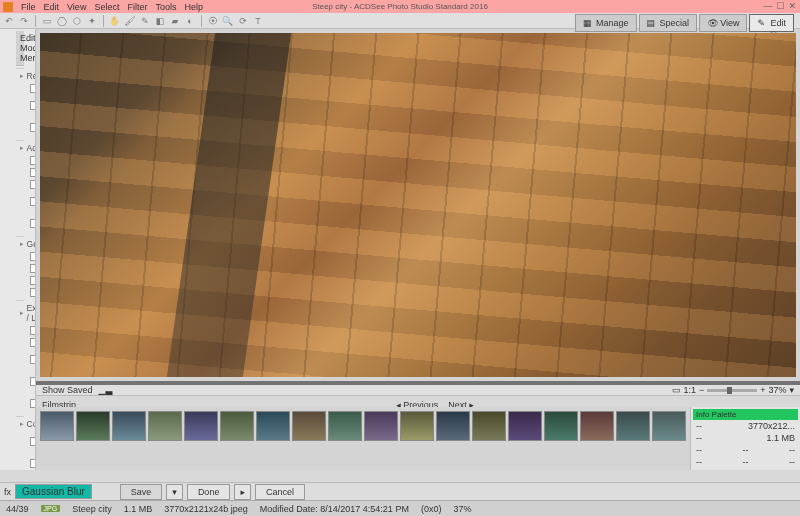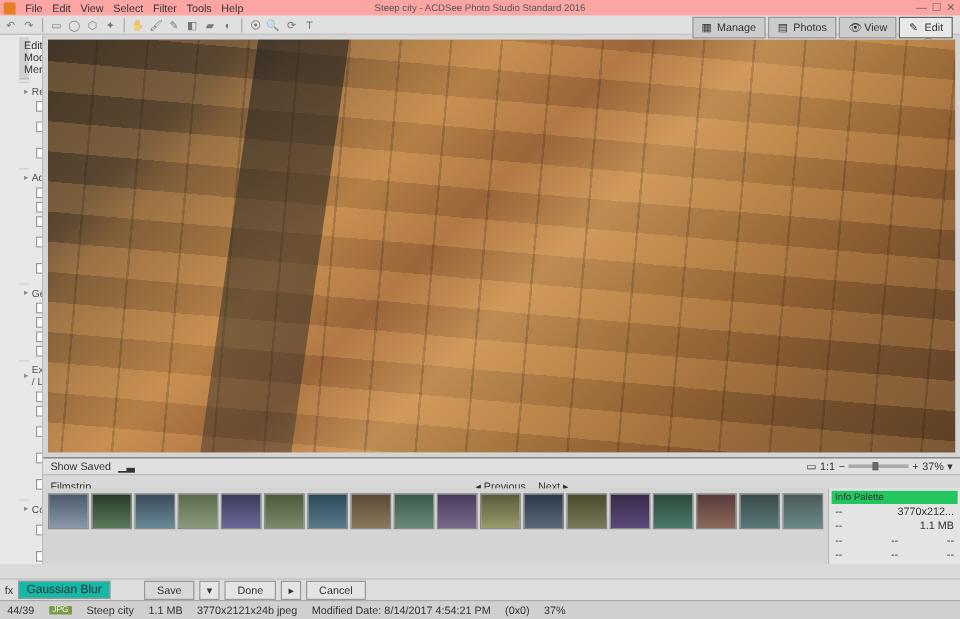--- a/index.html
+++ b/index.html
@@ -21,21 +21,21 @@
 .sidebar{width:120px;background:#e8e8e8;border-right:1px solid #bbb;padding:2px 16px;overflow-y:auto}
 .sb-header{background:#d0d0d0;padding:2px 4px;font-size:8.5px;display:flex;justify-content:space-between;border-bottom:1px solid #bbb}
 .sb-group{padding:2px 4px 1px;font-size:8.5px;color:#555;display:flex;align-items:center;gap:3px;border-top:1px solid #ccc;margin-top:2px}
 .sb-group::before{content:"▸";font-size:7px;color:#888}
 .sb-item{padding:1px 4px 1px 14px;font-size:8.5px;display:flex;align-items:center;gap:4px;cursor:pointer}
 .sb-ic{width:9px;height:9px;border:1px solid #999;background:#fff;flex-shrink:0}
 .canvas-area{flex:1;background:#d4d4d4;display:flex;flex-direction:column}
 .canvas{flex:1;margin:4px;background:linear-gradient(135deg,#3a3428 0%,#5a4a35 15%,#8a6840 20%,#c89050 35%,#a87040 45%,#d4a060 55%,#b88548 65%,#9a6a38 75%,#7a5530 85%,#5a4028 100%);position:relative;overflow:hidden}
 .canvas::before{content:"";position:absolute;inset:0;background:repeating-linear-gradient(95deg,transparent 0,transparent 40px,rgba(0,0,0,.15) 40px,rgba(0,0,0,.15) 42px),repeating-linear-gradient(5deg,rgba(200,140,80,.3) 0,rgba(200,140,80,.3) 25px,rgba(100,60,30,.2) 25px,rgba(100,60,30,.2) 50px)}
 .canvas::after{content:"";position:absolute;top:0;left:20%;width:10%;height:100%;background:linear-gradient(180deg,rgba(30,30,30,.6),rgba(40,40,40,.4));transform:skewX(-8deg)}
-.hint-bar{height:14px;background:#e0e0e0;border-top:1px solid #737373;display:flex;align-items:center;justify-content:space-between;padding:0 6px;font-size:8px;color:#666}
+.hint-bar{height:14px;background:#e0e0e0;border-top:4px solid #737373;display:flex;align-items:center;justify-content:space-between;padding:0 6px;font-size:8px;color:#666}
 .hint-left{display:flex;gap:6px;align-items:center}
 .zoom-ctrl{display:flex;align-items:center;gap:3px}
 .zoom-slider{width:50px;height:3px;background:#aaa;position:relative}
 .zoom-slider::after{content:"";position:absolute;left:40%;top:-2px;width:5px;height:7px;background:#666}
 .filmstrip-hdr{height:12px;background:#d8d8d8;border-top:1px solid #bbb;display:flex;align-items:flex-start;padding:4px 6px;font-size:8px;color:#666;justify-content:space-between}
 .fs-nav{display:flex;gap:10px}
 .filmstrip{height:38px;background:#d4d4d4;display:flex;align-items:center;padding:2px 4px;gap:2px;overflow:hidden}
 .thumb{width:34px;height:30px;flex-shrink:0;cursor:pointer;border:1px solid #888}
 .thumb:nth-child(1){background:linear-gradient(#4a5a6a,#8a9aaa)}
 .thumb:nth-child(2){background:linear-gradient(#2a3a2a,#5a7a5a)}
@@ -110,21 +110,21 @@
   <span class="tb-icon">T</span>
 </div>
 
 <div class="mode-tabs">
   <div class="mode-tab">
       <span class="ic">▦</span>
       <span>Manage</span>
     </div>
   <div class="mode-tab">
       <span class="ic">▤</span>
-      <span>Photos</span>
+      <span>Special</span>
     </div>
   <div class="mode-tab">
       <span class="ic">👁</span>
       <span>View</span>
     </div>
   <div class="mode-tab active">
       <span class="ic">✎</span>
       <span>Edit</span>
     </div>
 </div>

